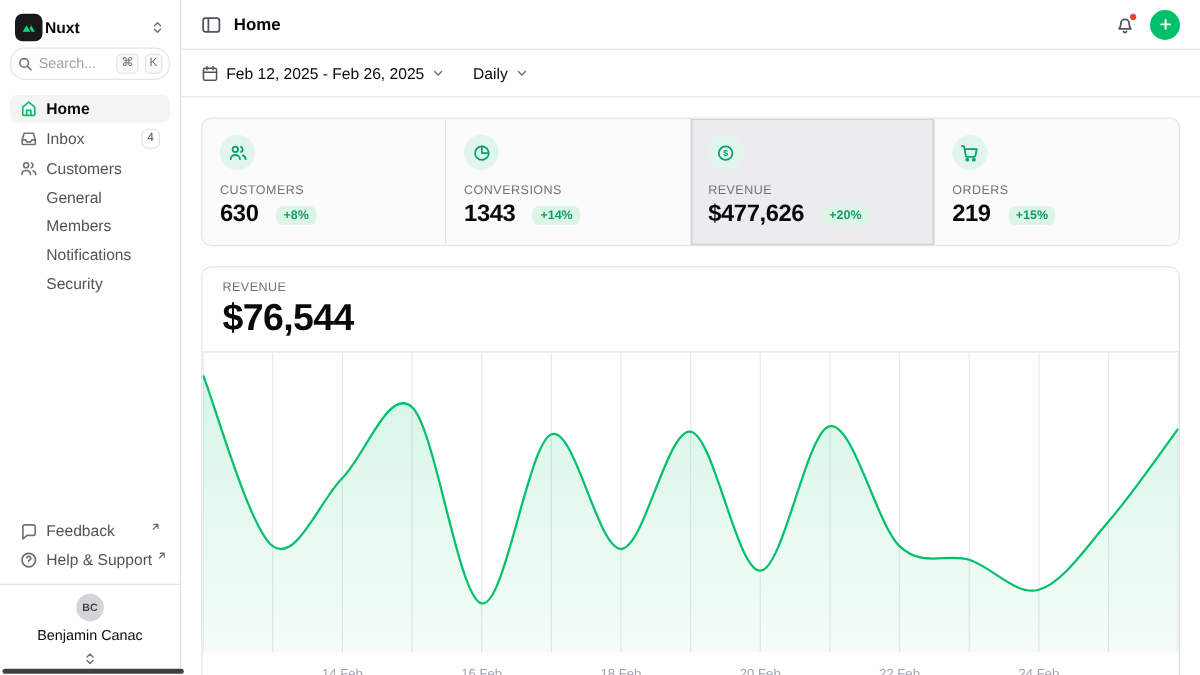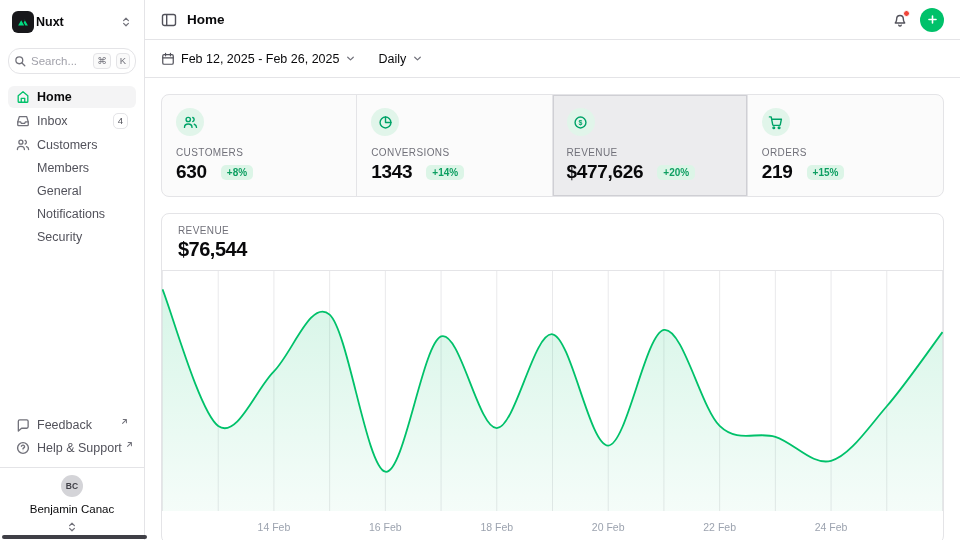--- a/index.html
+++ b/index.html
@@ -8,21 +8,21 @@
   svg { display:block; }
   .app { display:flex; width:960px; height:540px; position:relative; }
 
   
   .sidebar { width:145px; min-width:145px; border-right:1px solid #e4e4e7;
     display:flex; flex-direction:column; padding:8px 8px 0; position:relative; }
   .workspace { display:flex; align-items:center; gap:2px; padding:3px 4px; border-radius:6px; cursor:pointer; }
   .logo-box { width:22px; height:22px; border-radius:6px; background:#18181b; display:flex; align-items:center; justify-content:center; }
   .workspace-name { font-size:12.5px; font-weight:700; flex:1; }
   .muted-icon { color:#71717a; }
-  .search-field { margin-top:12px; height:26px; border:1px solid #e4e4e7; border-radius:12px;
+  .search-field { margin-top:2px; height:26px; border:1px solid #e4e4e7; border-radius:12px;
     display:flex; align-items:center; gap:5px; padding:0 5px; background:#fff; cursor:text; }
   .search-ph { font-size:11.5px; color:#a1a1aa; flex:1; overflow:hidden; white-space:nowrap; }
   .kbd { border:1px solid #e4e4e7; border-radius:4px; background:#fafafa; color:#71717a;
     font-size:9.5px; line-height:14px; padding:0 3px; min-width:14px; text-align:center; }
   .nav { margin-top:12px; display:flex; flex-direction:column; gap:1px; }
   .nav-item { display:flex; align-items:center; gap:7px; padding:4px 8px; border-radius:6px;
     font-size:12.5px; color:#52525b; cursor:pointer; }
   .nav-item .ni { color:#71717a; display:flex; }
   .nav-item.active { background:#f4f4f5; color:#09090b; font-weight:600; }
   .nav-item.active .ni { color:#00c16a; }
@@ -66,21 +66,21 @@
     display:flex; align-items:center; justify-content:center; }
   .stat-label { margin-top:11px; font-size:10px; font-weight:500; letter-spacing:.4px; color:#71717a; }
   .stat-value-row { margin-top:3px; display:flex; align-items:center; gap:14px; }
   .stat-value { font-size:19px; font-weight:700; letter-spacing:-.3px; }
   .delta-badge { background:#dcf5e7; color:#0d9f61; font-size:10px; font-weight:600;
     padding:2px 6px; border-radius:5px; }
 
   .chart-panel { margin-top:16px; border:1px solid #e4e4e7; border-radius:8px; background:#fff; }
   .chart-head { padding:11px 16px 9px; border-bottom:1px solid #e4e4e7; }
   .chart-label { font-size:10px; font-weight:500; letter-spacing:.4px; color:#71717a; }
-  .chart-value { margin-top:2px; font-size:20px; font-weight:700; letter-spacing:-.5px; }
+  .chart-value { margin-top:2px; font-size:30px; font-weight:700; letter-spacing:-.5px; }
   .chart-body svg { width:100%; height:272px; }
 
   .hscrollbar { position:absolute; left:2px; bottom:1px; width:145px; height:4px;
     border-radius:2px; background:#3f3f46; z-index:20; }
 </style>
 </head>
 <body>
 
 <div class="app">
 
@@ -140,22 +140,22 @@
               <circle cx="5.6" cy="4.8" r="2.3"></circle>
               <path d="M1.6 13.2c0-2.2 1.8-3.6 4-3.6s4 1.4 4 3.6"></path>
               <path d="M10.4 2.7a2.3 2.3 0 0 1 0 4.3"></path>
               <path d="M12 9.9c1.5.5 2.4 1.6 2.4 3.3"></path>
             </svg>
         </span>
         <span class="nav-label">Customers</span>
       </div>
 
 
+      <div class="nav-sub">General</div>
       <div class="nav-sub">Members</div>
-      <div class="nav-sub">General</div>
       <div class="nav-sub">Notifications</div>
       <div class="nav-sub">Security</div>
     </nav>
 
     <div class="sb-spacer"></div>
 
     <div class="sb-footer">
       <div class="nav-item">
         <span class="ni">
           <svg width="14" height="14" viewBox="0 0 15 15" fill="none" stroke="currentColor" stroke-width="1.4" stroke-linecap="round" stroke-linejoin="round">

